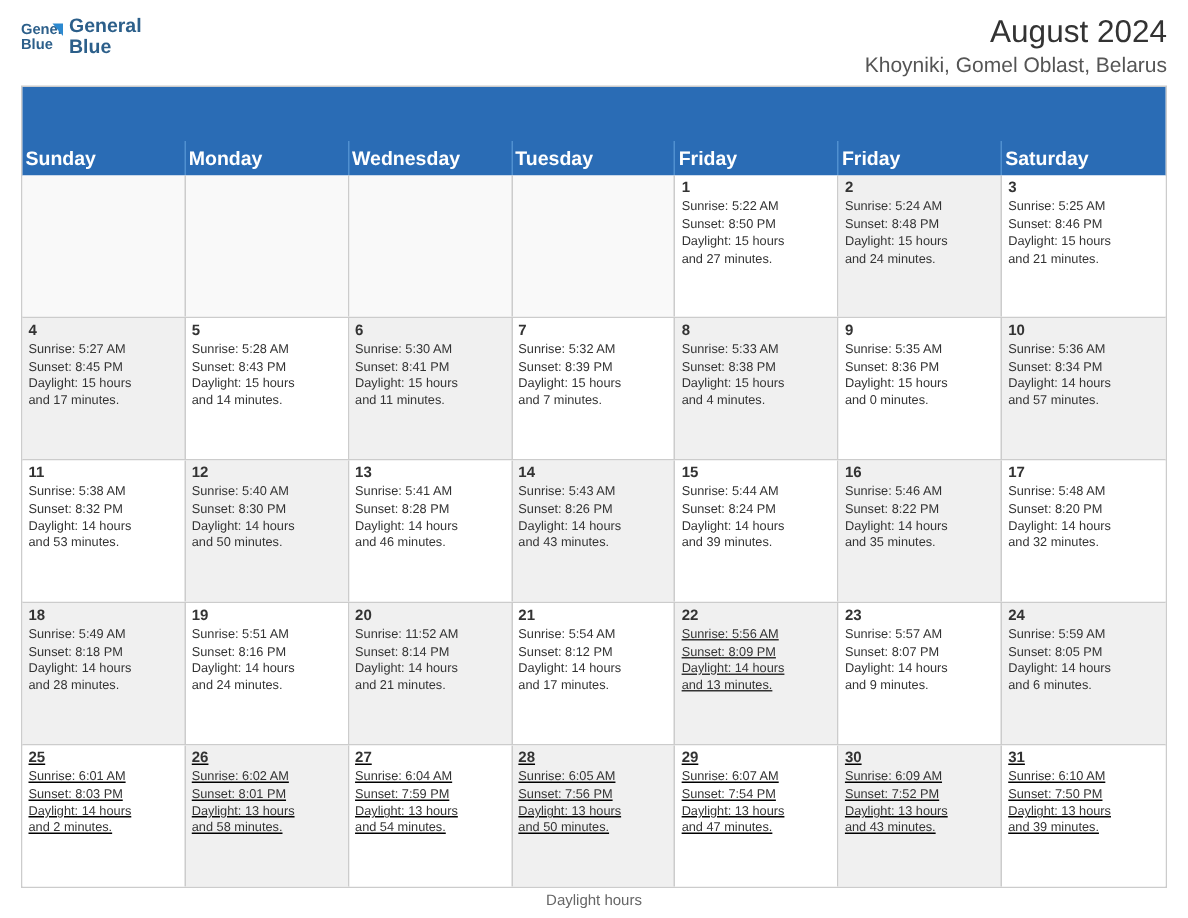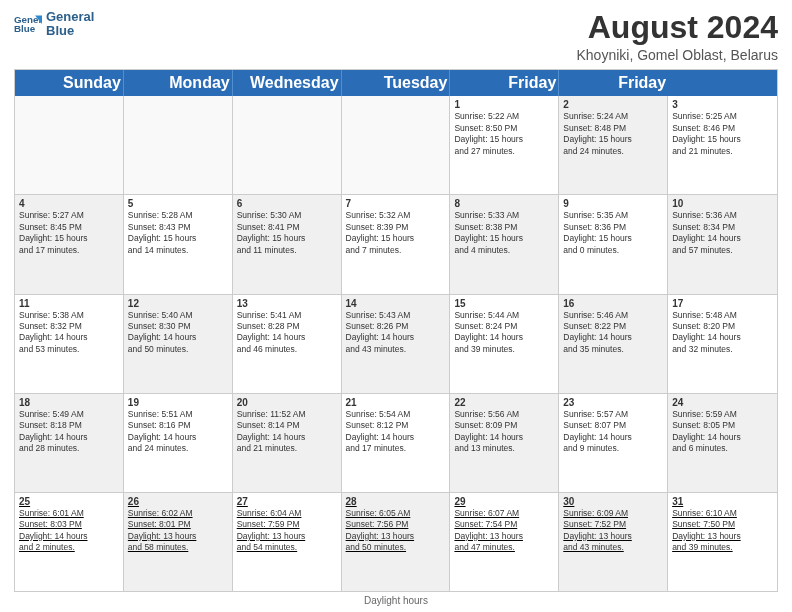--- a/index.html
+++ b/index.html
@@ -38,22 +38,22 @@
     }
     .logo-text span:first-child { color: #2c5f8a; }
     .logo-icon {
       width: 28px;
       height: 28px;
     }
     .title-block {
       text-align: right;
     }
     .main-title {
-      font-size: 32px;
-      font-weight: bold;
+      font-size: 21px;
+      font-weight: normal;
       color: #333;
       line-height: 1.1;
     }
     .subtitle {
       font-size: 14px;
       color: #555;
       margin-top: 2px;
     }
     .calendar {
       flex: 1;
@@ -61,25 +61,26 @@
       flex-direction: column;
       border: 1px solid #ccc;
     }
     .cal-header-row {
       display: grid;
       grid-template-columns: repeat(7, 1fr);
       background: #2a6cb5;
     }
     .cal-header-cell {
       color: #fff;
-      font-size: 16px;
+      font-size: 13px;
       font-weight: bold;
-      text-align: right;
+      text-align: left;
       padding: 4px 2px;
       border-right: 1px solid #5090d0;
+      margin-top: 36px;
     }
     .cal-header-cell:last-child { border-right: none; }
     .cal-body {
       flex: 1;
       display: flex;
       flex-direction: column;
     }
     .cal-week {
       display: grid;
       grid-template-columns: repeat(7, 1fr);
@@ -140,20 +141,21 @@
   </div>
 
   <div class="calendar">
     <div class="cal-header-row">
     <div class="cal-header-cell">Sunday</div>
         <div class="cal-header-cell">Monday</div>
         <div class="cal-header-cell">Wednesday</div>
         <div class="cal-header-cell">Tuesday</div>
         <div class="cal-header-cell">Friday</div>
         <div class="cal-header-cell">Friday</div>
+        <div class="cal-header-cell">Saturday</div>
       </div>
     <div class="cal-body">
     <div class="cal-week">
           <div class="cal-cell empty"></div>
           <div class="cal-cell empty"></div>
           <div class="cal-cell empty"></div>
           <div class="cal-cell empty"></div>
           <div class="cal-cell">
             <span class="day-num">1</span>
             <div class="cell-info" style="white-space: pre-line;">Sunrise: 5:22 AM
@@ -302,21 +304,21 @@
           </div>
           <div class="cal-cell">
             <span class="day-num">21</span>
             <div class="cell-info" style="white-space: pre-line;">Sunrise: 5:54 AM
 Sunset: 8:12 PM
 Daylight: 14 hours
 and 17 minutes.</div>
           </div>
           <div class="cal-cell shaded">
             <span class="day-num">22</span>
-            <div class="cell-info" style="white-space: pre-line;">Sunrise: 5:56 AM
+            <div class="cell-info" style="white-space: pre-line; text-decoration: underline;">Sunrise: 5:56 AM
 Sunset: 8:09 PM
 Daylight: 14 hours
 and 13 minutes.</div>
           </div>
           <div class="cal-cell">
             <span class="day-num">23</span>
             <div class="cell-info" style="white-space: pre-line;">Sunrise: 5:57 AM
 Sunset: 8:07 PM
 Daylight: 14 hours
 and 9 minutes.</div>

